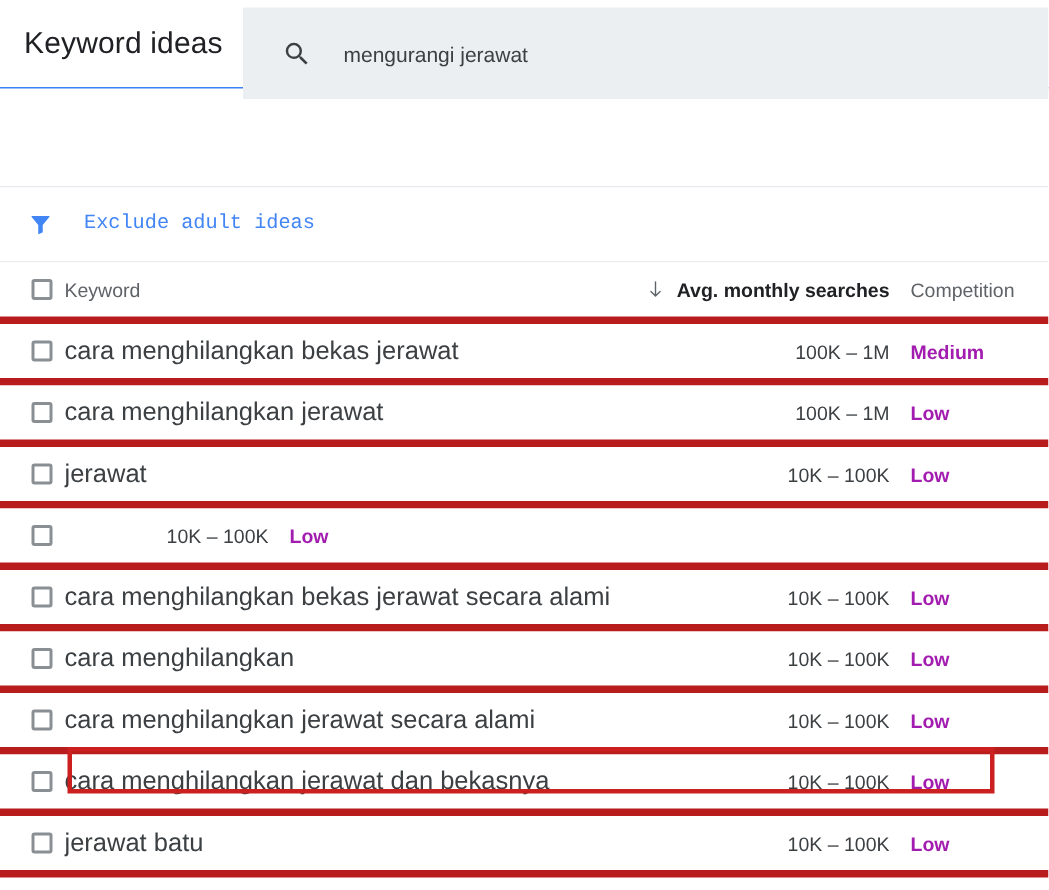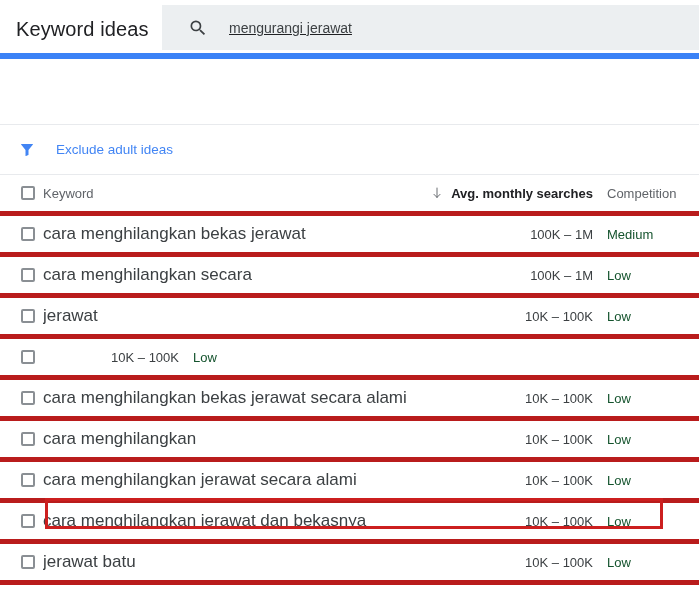--- a/index.html
+++ b/index.html
@@ -13,45 +13,44 @@
     overflow: hidden;
     font-family: "Liberation Sans", sans-serif;
     color: #202124;
     -webkit-font-smoothing: antialiased;
   }
 
   
   .header {
     position: relative;
     height: 59px;
-    border-bottom: 6px solid #3b82f6;
+    border-bottom: 1px solid #3b82f6;
     box-sizing: border-box;
   }
   .page-title {
     position: absolute;
     left: 16px;
     top: 0;
     height: 58px;
     line-height: 58px;
     font-size: 20px;
     font-weight: 400;
     color: #202124;
     letter-spacing: 0.1px;
     white-space: nowrap;
   }
   .searchbar {
     position: absolute;
     left: 162px;
     top: 5px;
     right: 0;
-    height: 45px;
+    height: 61px;
     background: #eceff1;
     display: flex;
     align-items: center;
-    text-decoration: underline;
   }
   .search-icon {
     width: 20px;
     height: 20px;
     margin-left: 26px;
     flex: 0 0 auto;
     display: block;
   }
   .search-value {
     margin-left: 21px;
@@ -69,20 +68,21 @@
   }
 
   
   .filterbar {
     height: 50px;
     border-bottom: 1px solid #e8eaed;
     box-sizing: border-box;
     display: flex;
     align-items: center;
     background: #ffffff;
+    font-family: Liberation Mono, monospace;
   }
   .funnel-icon {
     margin-left: 18px;
     width: 18px;
     height: 18px;
     display: block;
     flex: 0 0 auto;
   }
   .filter-label {
     margin-left: 20px;
@@ -144,22 +144,23 @@
     font-size: 13px;
     color: #3c4043;
     white-space: nowrap;
   }
   .comp-cell {
     flex: 0 0 auto;
     width: 92px;
     padding-left: 0px;
     box-sizing: border-box;
     font-size: 13px;
-    color: #14532d;
-    white-space: nowrap;
+    color: #a21caf;
+    white-space: nowrap;
+    font-weight: bold;
   }
 
   
   .header-row .vol-cell {
     color: #202124;
     font-weight: bold;
     position: relative;
     display: flex;
     align-items: center;
     justify-content: flex-end;
@@ -233,21 +234,21 @@
     </div>
     <div class="kw-cell">cara menghilangkan bekas jerawat</div>
     <div class="vol-cell">100K – 1M</div>
     <div class="comp-cell">Medium</div>
   </div>
 
   <div class="row">
     <div class="cb-cell">
       <span class="checkbox"></span>
     </div>
-    <div class="kw-cell">cara menghilangkan secara</div>
+    <div class="kw-cell">cara menghilangkan jerawat</div>
     <div class="vol-cell">100K – 1M</div>
     <div class="comp-cell">Low</div>
   </div>
 
   <div class="row">
     <div class="cb-cell">
       <span class="checkbox"></span>
     </div>
     <div class="kw-cell">jerawat</div>
     <div class="vol-cell">10K – 100K</div>

